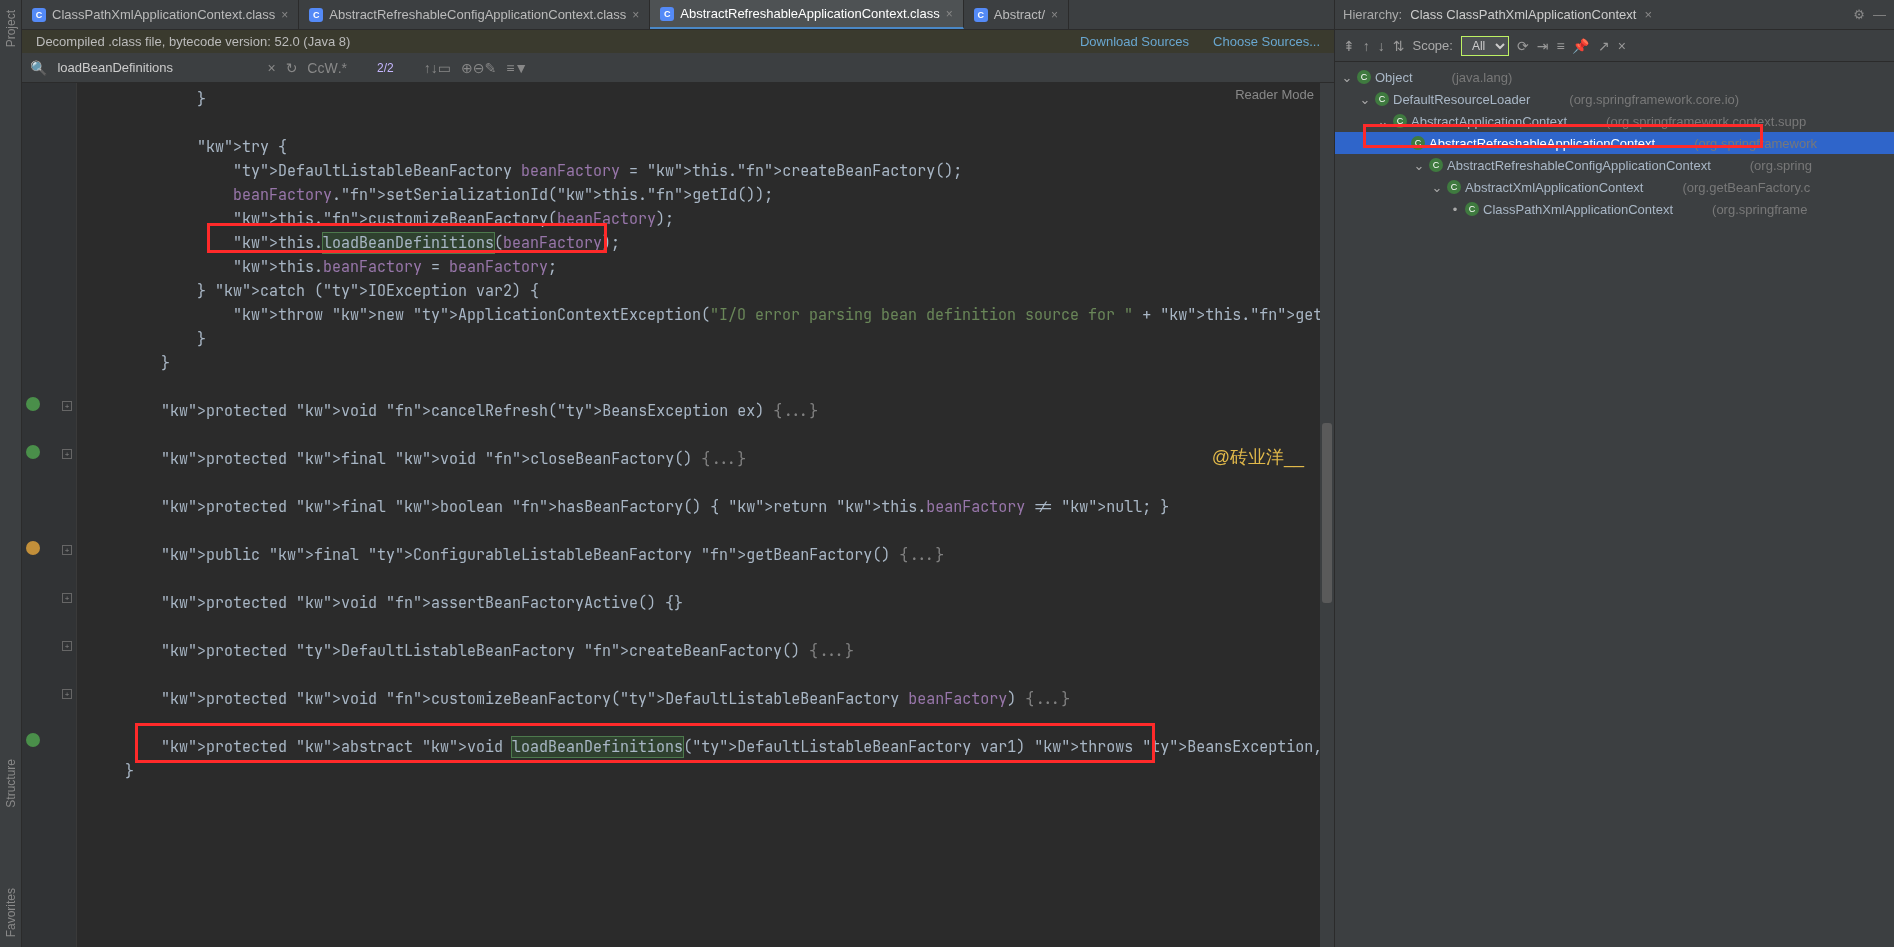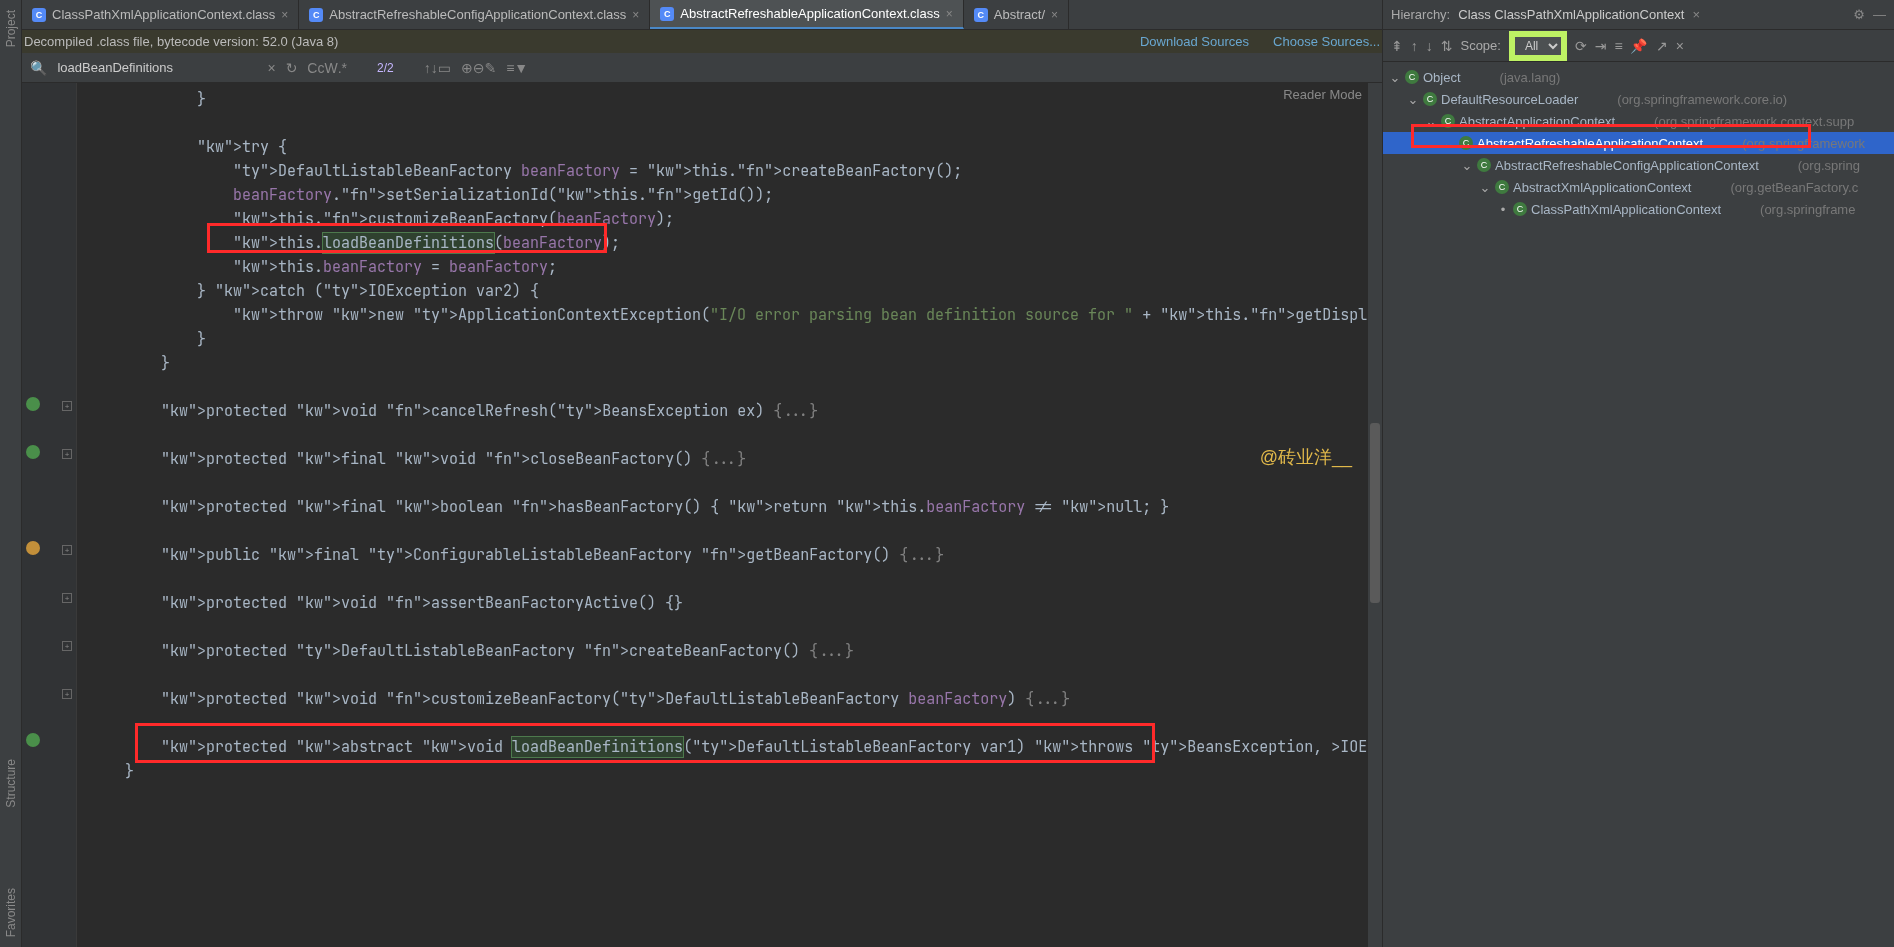--- a/index.html
+++ b/index.html
@@ -77,21 +77,21 @@
   font-size: 9px;
   font-weight: bold;
 }
 
 
 .banner {
   background: #3a3a2e;
   color: #bbb;
   display: flex;
   align-items: center;
-  padding: 4px 2px;
+  padding: 4px 14px;
   font-size: 13px;
   justify-content: space-between;
 }
 .banner .links { display: flex; gap: 24px; }
 .banner .links span { color: #69a7d0; cursor: pointer; }
 
 
 .findbar {
   background: #3c3f41;
   display: flex;
@@ -190,21 +190,21 @@
 .watermark {
   position: absolute;
   right: 30px;
   top: 362px;
   color: #e0b84a;
   font-size: 18px;
 }
 
 
 .hierarchy {
-  width: 512px;
+  width: 560px;
   background: #3c3f41;
   border-left: 1px solid #2b2b2b;
   display: flex;
   flex-direction: column;
   font-size: 13px;
 }
 .hier-hdr {
   display: flex;
   align-items: center;
   padding: 4px 8px;
@@ -219,21 +219,21 @@
   display: flex;
   align-items: center;
   gap: 8px;
   padding: 4px 8px;
   height: 32px;
   border-bottom: 1px solid #2b2b2b;
 }
 .hier-tb .ic { color: #999; cursor: pointer; font-size: 14px; }
 .hier-tb select {
   background: #4c5052;
-  border: 6px solid #bef264;
+  border: 1px solid #bef264;
   color: #ccc;
   padding: 1px 6px;
   font-size: 12px;
 }
 .tree {
   flex: 1;
   padding: 4px 0;
   overflow: hidden;
   position: relative;
 }

